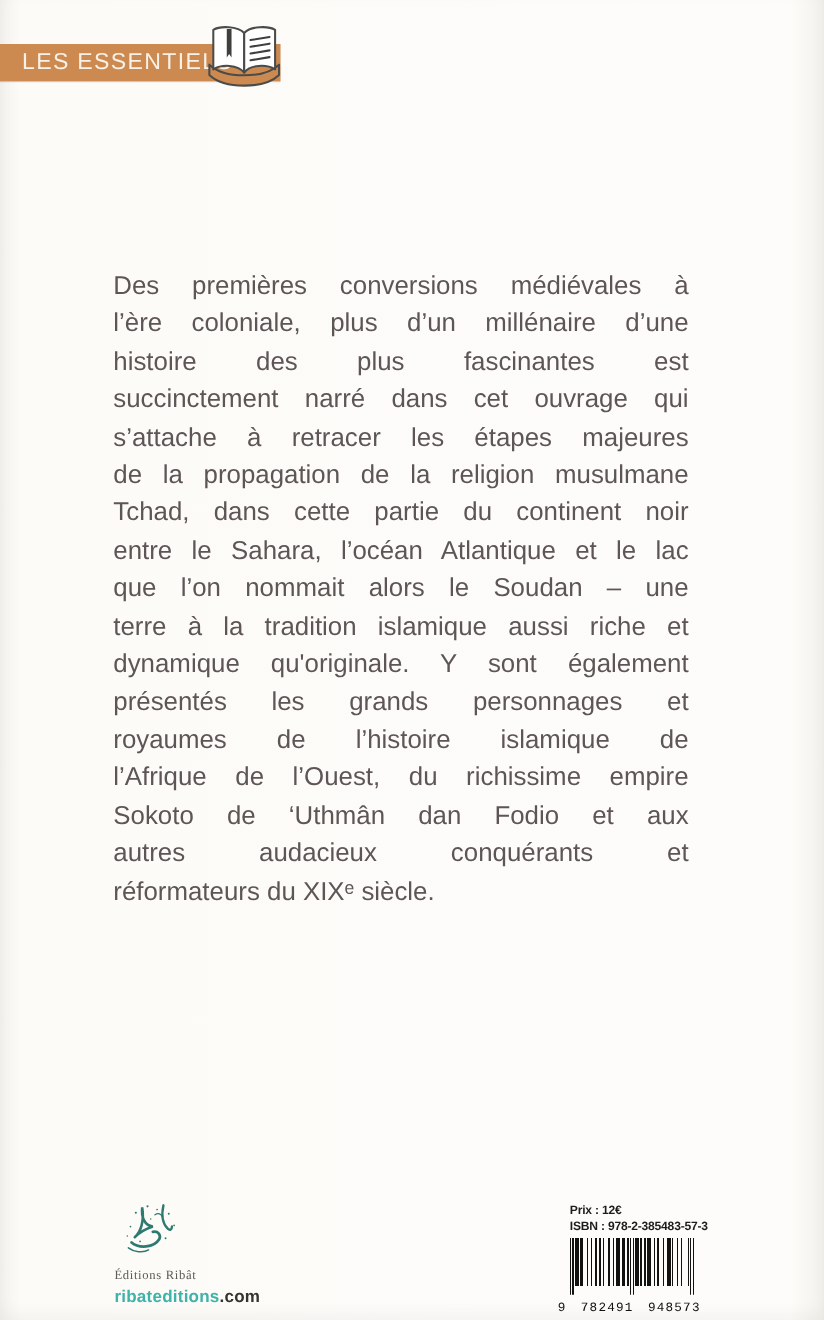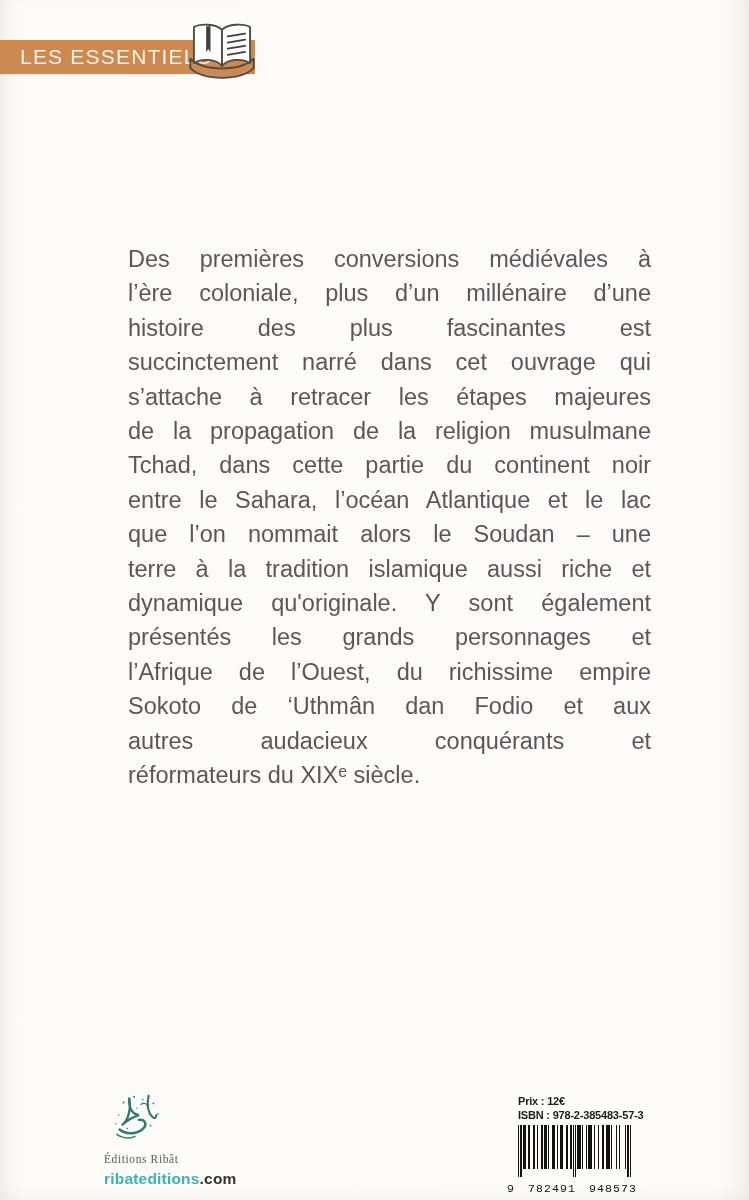--- a/index.html
+++ b/index.html
@@ -18,21 +18,21 @@
     position:absolute;left:0;top:40px;width:255px;height:34px;
     background:var(--banner);display:flex;align-items:center;
     box-shadow:0 1px 0 rgba(0,0,0,.08);
   }
   .banner-text{
     padding-left:20px;color:#f7f1e7;font-size:21px;letter-spacing:1.2px;
     font-weight:400;white-space:nowrap;
   }
   .book-icon{position:absolute;left:186px;top:18px;width:72px;height:70px;}
   
-  .body-text{position:absolute;left:128px;top:242px;width:523px;}
+  .body-text{position:absolute;left:103px;top:242px;width:523px;}
   .line{
     color:var(--body-text);font-size:23.5px;line-height:34.4px;
     text-align:justify;text-align-last:justify;white-space:normal;
     font-family:"Liberation Sans","DejaVu Sans",sans-serif;
   }
   .line.last{text-align-last:left;}
   
   .publisher{position:absolute;left:104px;top:1090px;width:220px;}
   .calligraphy{width:58px;height:52px;margin-left:4px;}
   .publisher-name{
@@ -84,20 +84,21 @@
     <div class="line">histoire des plus fascinantes est</div>
     <div class="line">succinctement narré dans cet ouvrage qui</div>
     <div class="line">s’attache à retracer les étapes majeures</div>
     <div class="line">de la propagation de la religion musulmane</div>
     <div class="line">Tchad, dans cette partie du continent noir</div>
     <div class="line">entre le Sahara, l’océan Atlantique et le lac</div>
     <div class="line">que l’on nommait alors le Soudan – une</div>
     <div class="line">terre à la tradition islamique aussi riche et</div>
     <div class="line">dynamique qu'originale. Y sont également</div>
     <div class="line">présentés les grands personnages et</div>
+    <div class="line">royaumes de l’histoire islamique de</div>
     <div class="line">l’Afrique de l’Ouest, du richissime empire</div>
     <div class="line">Sokoto de ‘Uthmân dan Fodio et aux</div>
     <div class="line">autres audacieux conquérants et</div>
     <div class="line last">réformateurs du XIXᵉ siècle.</div>
   </div>
 
   <div class="publisher">
     <svg class="calligraphy" viewBox="0 0 60 52" aria-hidden="true">
       <g fill="none" stroke="#2e7a70" stroke-linecap="round">
         <path d="M15,35 C21,30 24,19 22,7 C21,16 24,24 32,25 C26,27 19,31 15,35" stroke-width="2.4"></path>

